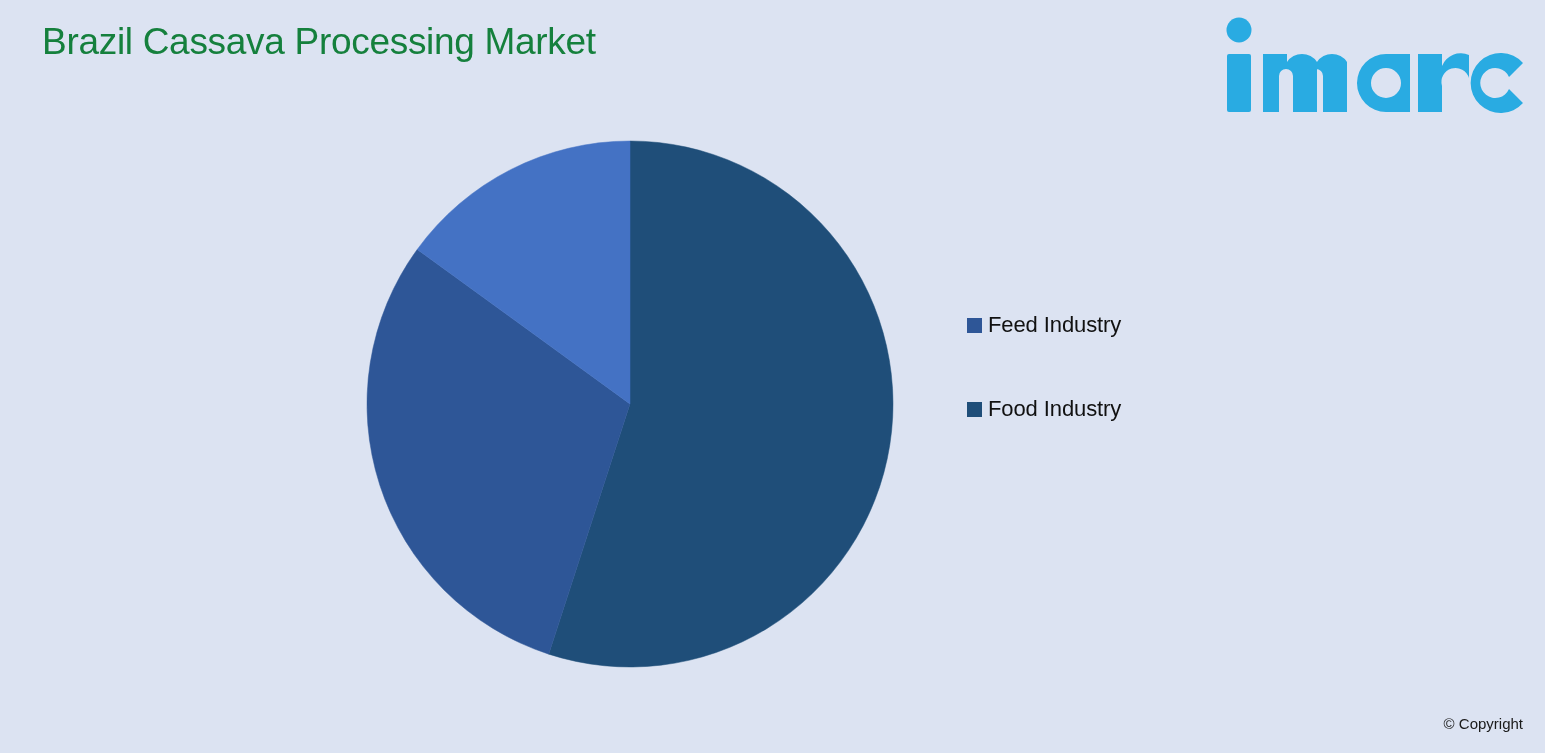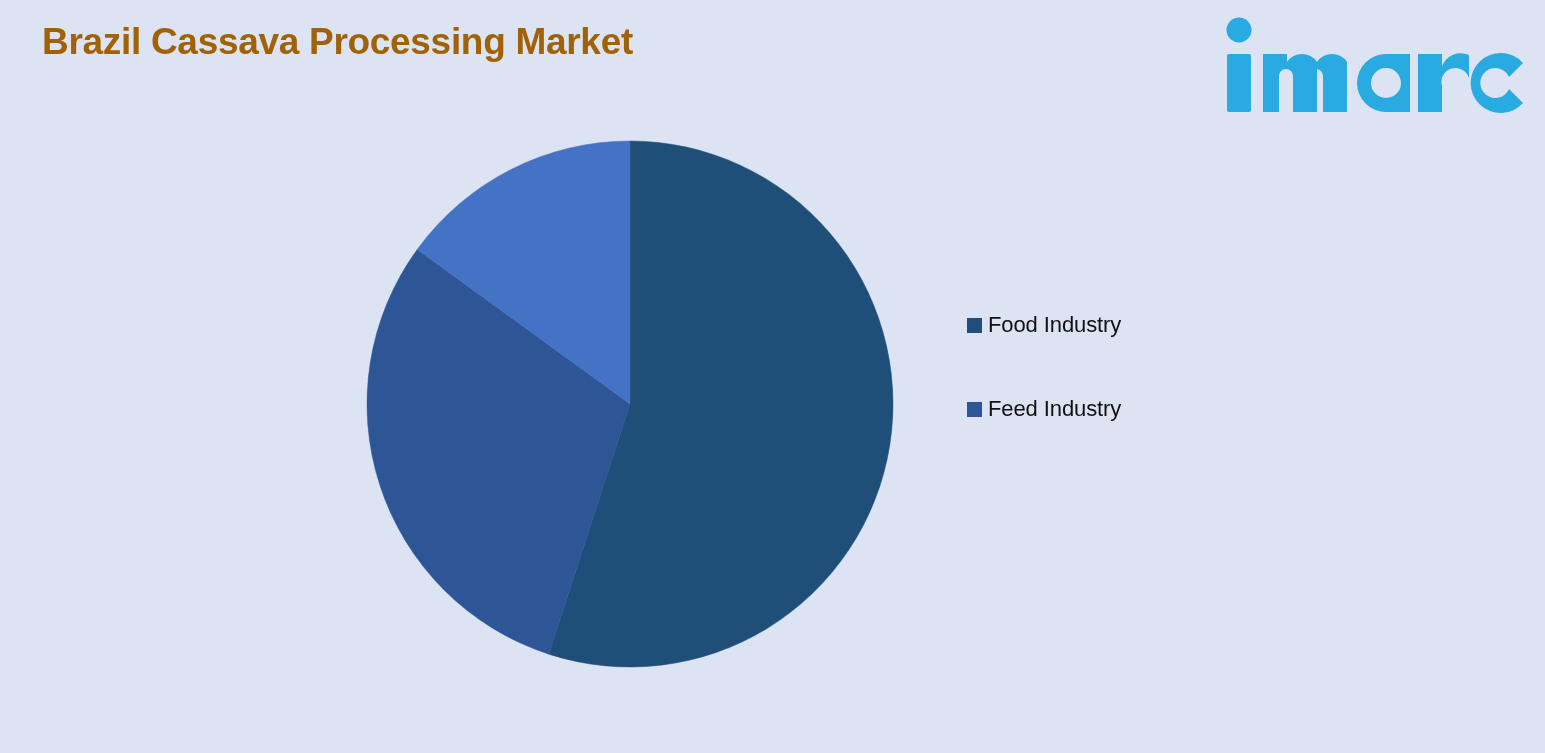--- a/index.html
+++ b/index.html
@@ -21,22 +21,22 @@
   
   #header-block {
     position: absolute;
     left: 42px;
     top: 22px;
     width: 900px;
   }
 
   #chart-title {
     font-size: 37px;
-    font-weight: bold;
-    color: #a16207;
+    font-weight: normal;
+    color: #15803d;
     letter-spacing: -0.3px;
     line-height: 1.1;
     white-space: nowrap;
   }
 
   #chart-subtitle {
     font-size: 21px;
     font-weight: normal;
     color: #1a1a1a;
     margin-top: 10px;
@@ -162,26 +162,27 @@
         <path d="M 263 263 L 263.00 0.00 A 263 263 0 1 1 181.73 513.13 Z" fill="#1f4e79" stroke="#1f4e79" stroke-width="0.5"></path>
         <path d="M 263 263 L 181.73 513.13 A 263 263 0 0 1 50.23 108.41 Z" fill="#2e5697" stroke="#2e5697" stroke-width="0.5"></path>
         <path d="M 263 263 L 50.23 108.41 A 263 263 0 0 1 263.00 0.00 Z" fill="#4472c4" stroke="#4472c4" stroke-width="0.5"></path>
       </g>
   </svg>
 </div>
 
 <div id="legend">
 
   <div class="legend-row">
-    <span class="legend-swatch" style="background: rgb(31, 78, 121);"></span>
-    <span class="legend-label">Food Industry</span>
+    <span class="legend-swatch" style="background: rgb(46, 86, 151);"></span>
+    <span class="legend-label">Feed Industry</span>
   </div>
 
   <div class="legend-row">
-    <span class="legend-swatch" style="background: rgb(46, 86, 151);"></span>
-    <span class="legend-label">Feed Industry</span>
+    <span class="legend-swatch" style="background: rgb(31, 78, 121);"></span>
+    <span class="legend-label">Food Industry</span>
   </div>
 
 
 </div>
 
 <div id="footer">
+  <div class="footer-line">© Copyright</div>
 </div>
 
 </body></html>

